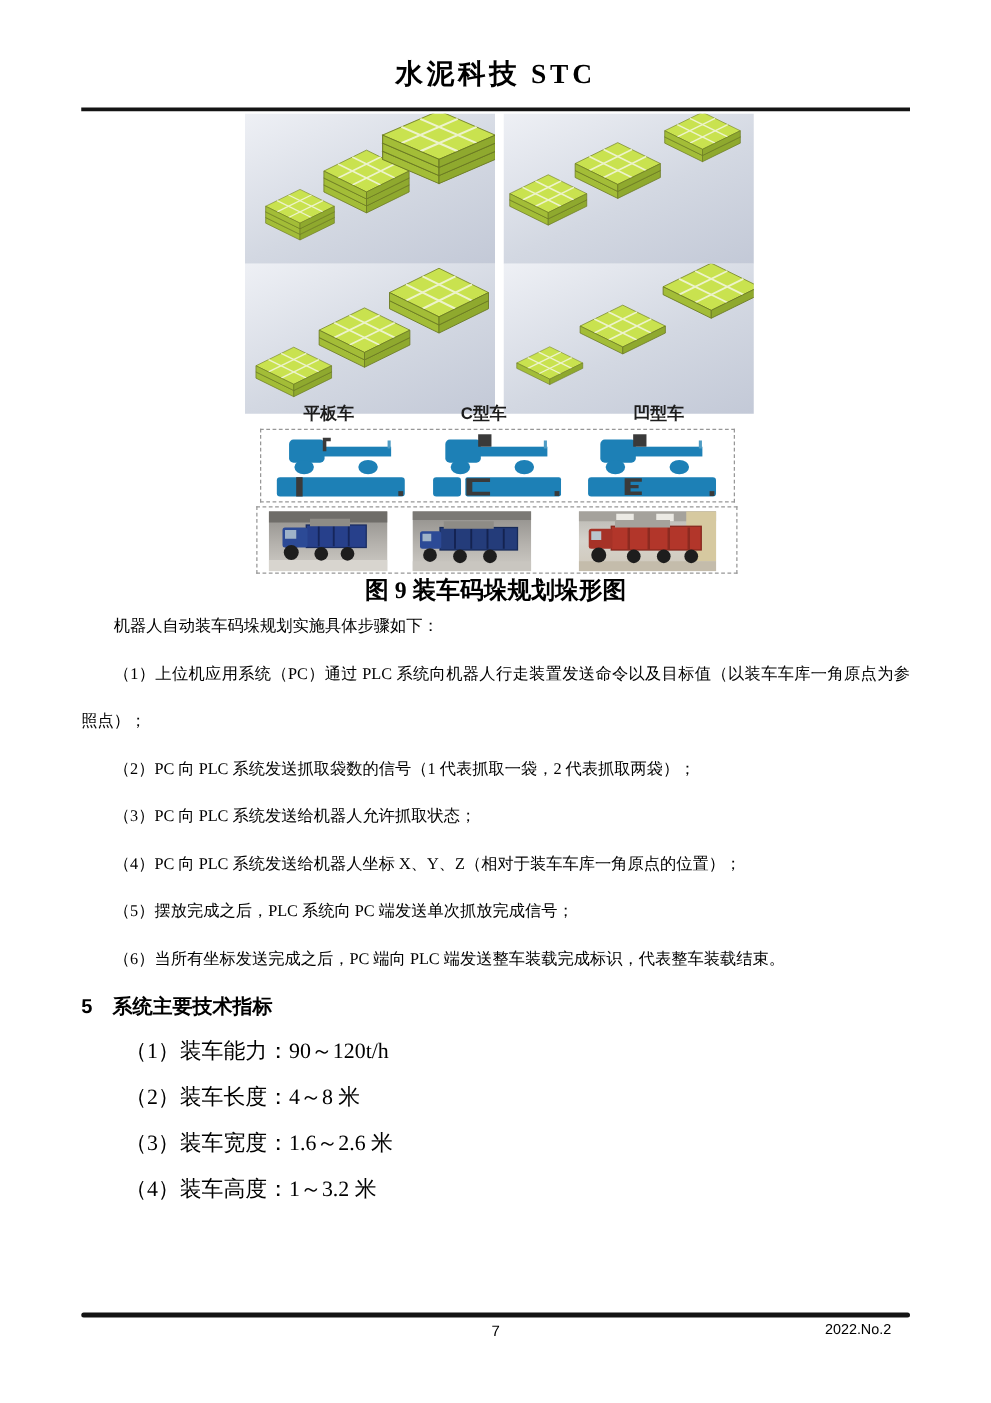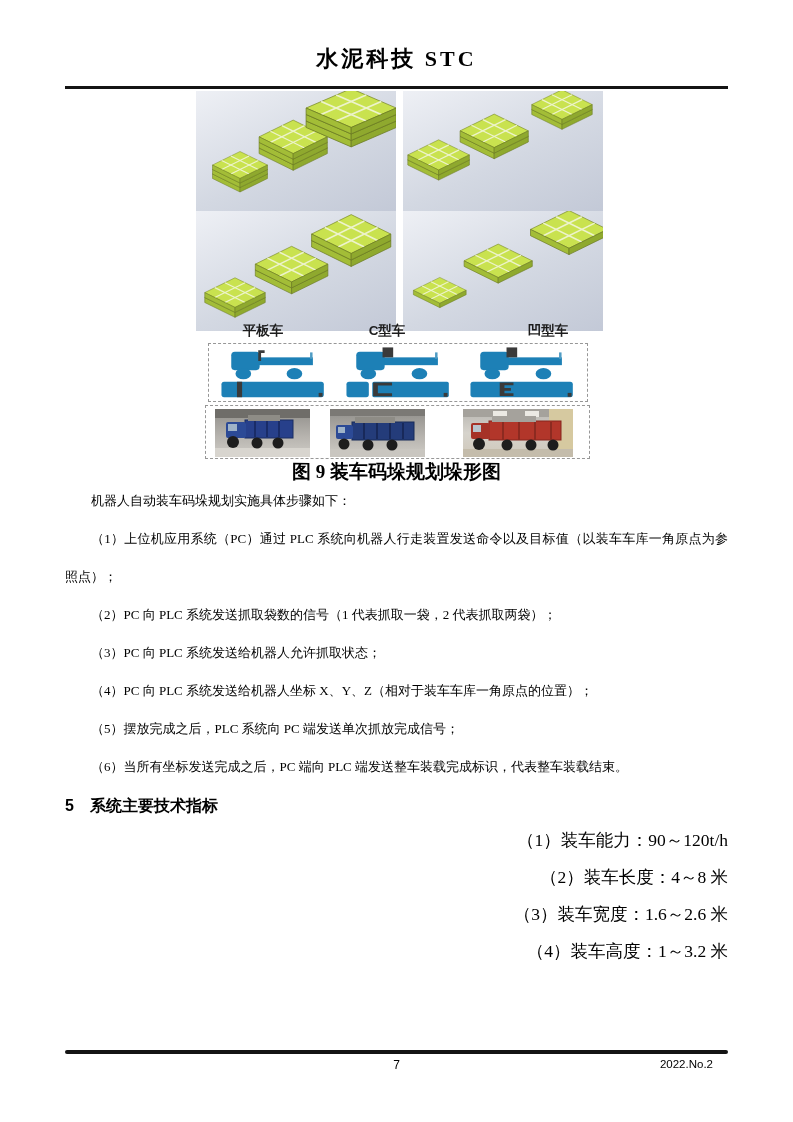--- a/index.html
+++ b/index.html
@@ -29,21 +29,21 @@
   }
   .render-panel svg { display:block; }
   .truck-labels { position:absolute; top:322px; left:0; width:793px; height:18px;padding-left:16px; }
   .truck-label {
     position:absolute; width:80px; text-align:center;
     font-family:"Liberation Sans","DejaVu Sans",sans-serif;
     font-weight:bold; font-size:13.5px; color:#1c1c1c;
   }
   .truck-label.l1 { left:223px; }
   .truck-label.l2 { left:347px; }
-  .truck-label.l3 { left:508px; }
+  .truck-label.l3 { left:487px; }
   .schematic-box {
     position:absolute; top:343px; left:208px; width:380px; height:59px;
     border:1px dashed #979797; box-sizing:border-box;
     display:flex; justify-content:space-between; padding:1px 5px;
   }
   .schem-col { width:119px; display:flex; flex-direction:column; justify-content:space-between; padding:1px 0; }
   .photo-box {
     position:absolute; top:405px; left:205px; width:385px; height:54px;
     border:1px dashed #979797; box-sizing:border-box;
   }
@@ -61,21 +61,21 @@
     margin:0; font-size:13px; line-height:38px;
     text-align:justify; text-indent:2em;
   }
   .section-heading {
     margin:4px 0 0 0; font-family:"Liberation Sans","DejaVu Sans",sans-serif;
     font-weight:bold; font-size:16px; line-height:32px;
   }
   .section-heading .sec-num { display:inline-block; }
   .section-heading .sec-title { display:inline-block; margin-left:16px; }
   .body-text p.spec {
-    margin:0; font-size:17.5px; line-height:37px; text-indent:2em;text-align:right;
+    margin:0; font-size:17.5px; line-height:37px; text-indent:2em;
   }
   
   .footer-rule { position:absolute; top:1050px; left:65px; width:663px; height:4px; background:#141414; border-radius:2px; }
   .footer-page {
     position:absolute; top:1058px; left:0; width:793px; text-align:center;
     font-family:"Liberation Sans","DejaVu Sans",sans-serif; font-size:12px;
   }
   .footer-issue {
     position:absolute; top:1058px; right:80px;
     font-family:Liberation Sans, sans-serif; font-size:11.5px;

